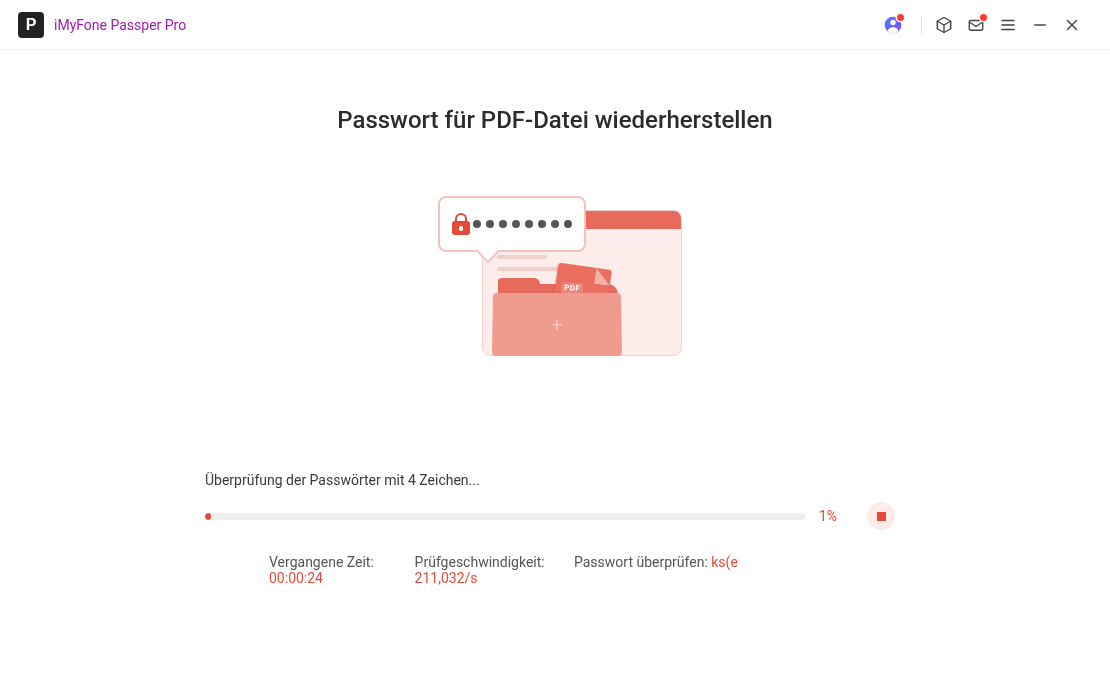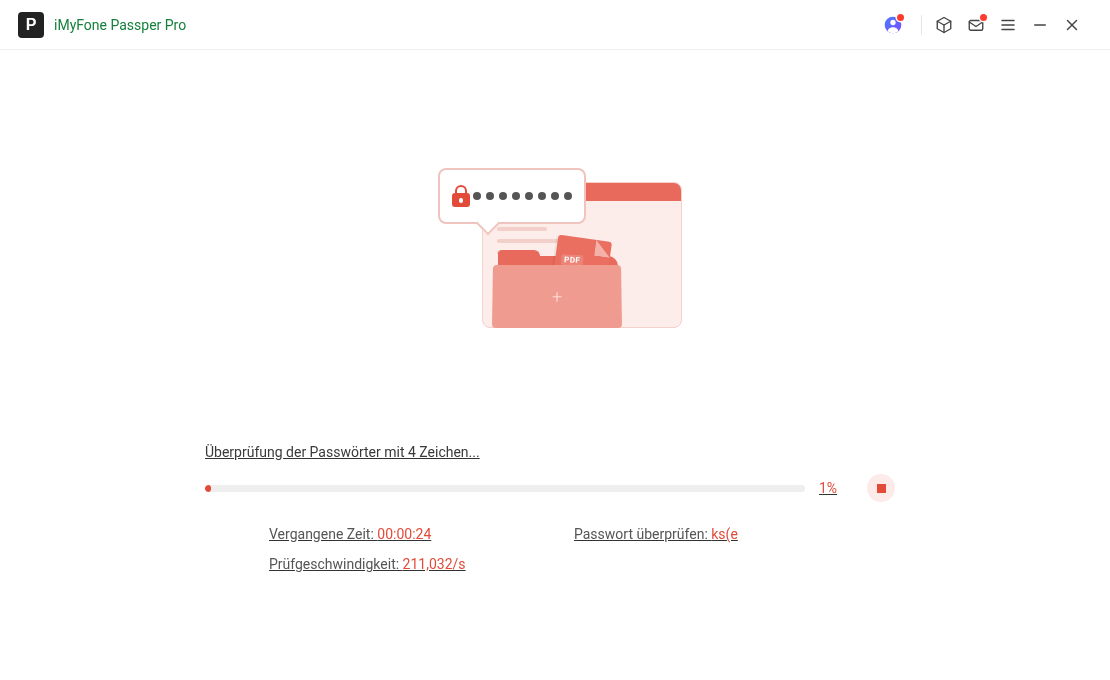--- a/index.html
+++ b/index.html
@@ -1,19 +1,19 @@
 <!DOCTYPE html>
 <html><head>
 <meta charset="utf-8">
 <style>
   * { margin: 0; padding: 0; box-sizing: border-box; }
   html, body { width: 1110px; height: 680px; font-family: -apple-system, BlinkMacSystemFont, "Segoe UI", Roboto, Helvetica, Arial, sans-serif; background: #ffffff; color: #333; overflow: hidden; }
   .titlebar { height: 50px; display: flex; align-items: center; padding: 0 22px 0 18px; border-bottom: 1px solid #eeeeee; }
   .app-logo { width: 26px; height: 26px; background: #222; border-radius: 4px; display: flex; align-items: center; justify-content: center; color: #fff; font-weight: 700; font-size: 16px; font-family: Arial, sans-serif; }
-  .app-title { margin-left: 10px; font-size: 14px; color: #15803d; }
+  .app-title { margin-left: 10px; font-size: 14px; color: #a21caf; }
   .titlebar-spacer { flex: 1; }
   .title-icons { display: flex; align-items: center; gap: 0; }
   .title-icon { width: 32px; height: 32px; display: flex; align-items: center; justify-content: center; color: #444; position: relative; cursor: pointer; }
   .title-icon svg { display: block; }
   .title-sep { width: 1px; height: 20px; background: #e5e5e5; margin: 0 6px; }
   .badge-dot { position: absolute; top: 5px; right: 5px; width: 7px; height: 7px; border-radius: 50%; background: #ff3b30; box-shadow: 0 0 0 1.5px #fff; }
   .main { padding-top: 56px; text-align: center; }
   .page-title { font-size: 24px; font-weight: 500; color: #2b2b2b; }
   .illustration-wrap { margin-top: 46px; display: flex; justify-content: center; }
   .illu { width: 254px; height: 200px; position: relative; }
@@ -35,30 +35,30 @@
   .folder-front { position: absolute; left: 64px; bottom: 24px; width: 130px; height: 64px; background: #f09b90; border-radius: 4px; transform-origin: bottom center; transform: perspective(300px) rotateX(4deg); display: flex; align-items: center; justify-content: center; }
   .folder-plus { color: #fbe0db; font-size: 18px; font-weight: 300; }
   .bubble { position: absolute; left: 10px; top: 16px; width: 148px; height: 56px; background: #fff; border: 2px solid #f0c4be; border-radius: 8px; display: flex; align-items: center; padding: 0 12px; gap: 10px; }
   .bubble::after { content: ""; position: absolute; left: 40px; bottom: -10px; width: 14px; height: 14px; background: #fff; border-right: 2px solid #f0c4be; border-bottom: 2px solid #f0c4be; transform: rotate(45deg); }
   .lock { width: 18px; height: 22px; position: relative; }
   .lock-body { position: absolute; bottom: 0; width: 18px; height: 14px; background: #e24b3a; border-radius: 3px; }
   .lock-shackle { position: absolute; top: 0; left: 3px; width: 12px; height: 12px; border: 2.5px solid #e24b3a; border-bottom: none; border-radius: 7px 7px 0 0; }
   .lock-hole { position: absolute; bottom: 4px; left: 7px; width: 4px; height: 5px; background: #fff; border-radius: 2px; }
   .pw-dots { display: flex; gap: 5px; }
   .pw-dots span { width: 8px; height: 8px; border-radius: 50%; background: #555; }
-  .progress-section { width: 700px; margin: 92px auto 0; text-align: left; text-decoration: underline; }
+  .progress-section { width: 700px; margin: 92px auto 0; text-align: left; }
   .progress-label { font-size: 14px; color: #3a3a3a; margin-bottom: 14px; }
   .progress-row { display: flex; align-items: center; position: relative; }
   .progress-track { height: 7px; background: #eeeeee; border-radius: 4px; width: 600px; position: relative; overflow: hidden; }
   .progress-fill { height: 100%; background: #e24b3a; border-radius: 4px; }
   .progress-percent { margin-left: 14px; font-size: 14px; color: #e24b3a; width: 30px; }
   .stop-btn { margin-left: 18px; width: 28px; height: 28px; border-radius: 50%; background: #fdebe9; display: flex; align-items: center; justify-content: center; cursor: pointer; }
   .stop-square { width: 9px; height: 9px; background: #e24b3a; }
   .stats { display: flex; margin-top: 24px; padding-left: 64px; }
-  .stats-col { flex: 0 0 305px; display: flex; flex-direction: column; gap: 14px; }
+  .stats-col { flex: 0 0 305px; display: flex; gap: 14px; }
   .stat { font-size: 14px; color: #555; }
   .stat-value { color: #e24b3a; }
 </style>
 </head>
 <body>
 
 <div class="titlebar">
   <div class="app-logo">P</div>
   <div class="app-title">iMyFone Passper Pro</div>
   <div class="titlebar-spacer"></div>
@@ -108,20 +108,21 @@
     <div class="title-icon">
       <svg width="18" height="18" viewBox="0 0 24 24" fill="none" stroke="#444" stroke-width="2" stroke-linecap="round">
         <line x1="6" y1="6" x2="18" y2="18"></line>
           <line x1="18" y1="6" x2="6" y2="18"></line>
       </svg>
     </div>
   </div>
 </div>
 
 <div class="main">
+  <h1 class="page-title">Passwort für PDF-Datei wiederherstellen</h1>
 
   <div class="illustration-wrap">
     <div class="illu">
       <div class="win-back">
         <div class="win-back-header">
             <span class="dot"></span>
             <span class="dot"></span>
             <span class="dot"></span>
           </div>
         <div class="win-back-line bl1"></div>

